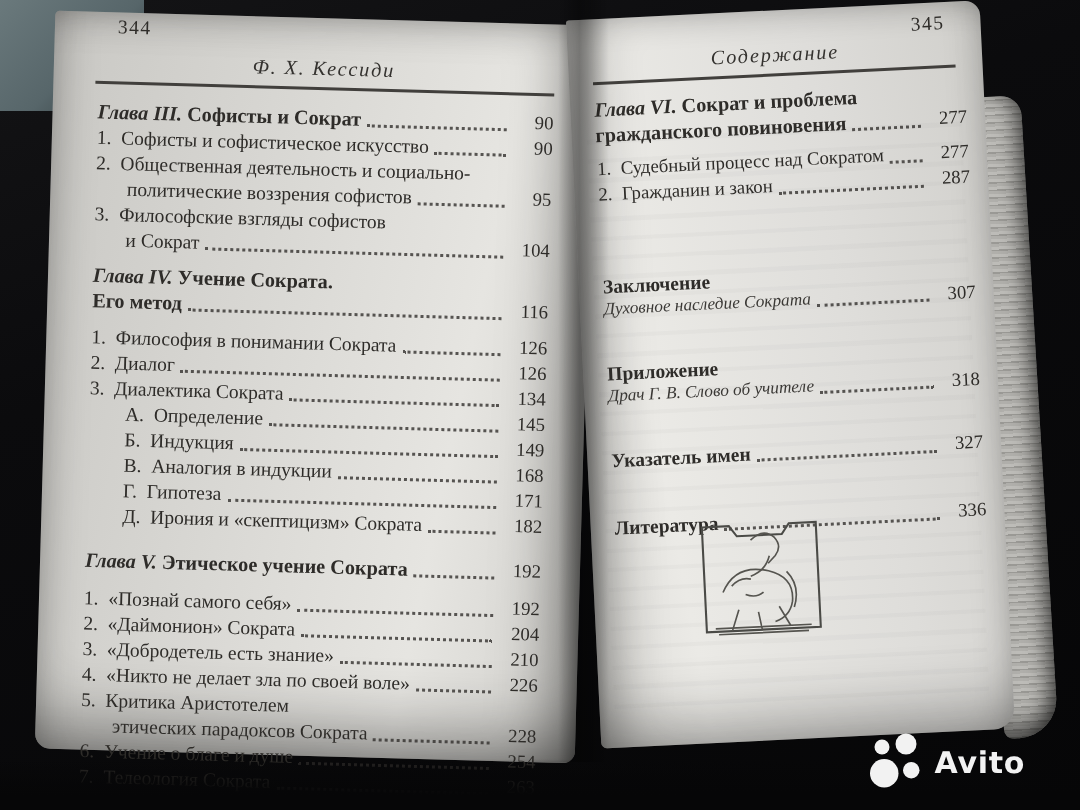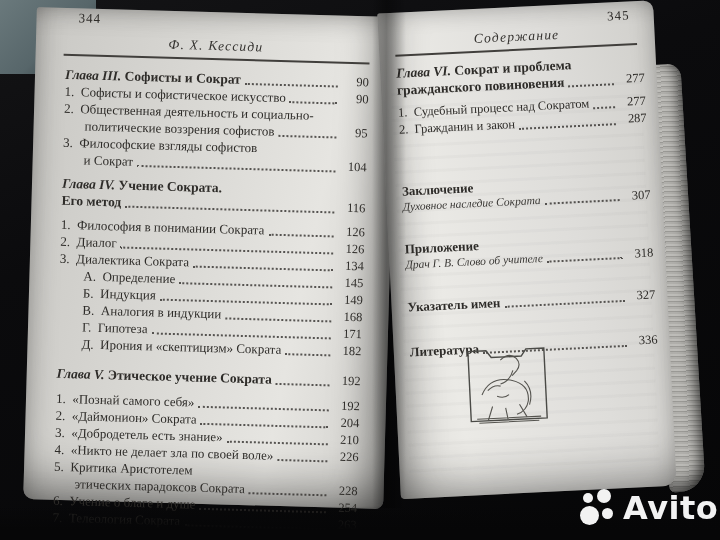--- a/index.html
+++ b/index.html
@@ -86,21 +86,21 @@
     position:absolute;left:580px;top:489px;z-index:10;display:flex;align-items:center;gap:7px;opacity:.95;
   }
   .wm-circles{position:relative;width:36px;height:38px;}
   .wm-circles i{position:absolute;background:#fff;border-radius:50%;display:block;}
   .wm-c1{width:10px;height:10px;left:3px;top:4px;}
   .wm-c2{width:14px;height:14px;left:17px;top:0px;}
   .wm-c3{width:19px;height:19px;left:0px;top:17px;}
   .wm-c4{width:11px;height:11px;left:22px;top:19px;}
   .wm-text{
     color:#fff;font-family:"DejaVu Sans","Liberation Sans",sans-serif;
-    font-weight:700;font-size:32px;letter-spacing:.5px;line-height:38px;
+    font-weight:700;font-size:20px;letter-spacing:.5px;line-height:38px;
   }
   .dark-wedge-bottom{
     position:absolute;left:0;bottom:0;width:720px;height:34px;z-index:3;
     background:linear-gradient(to top,#060607 30%,rgba(6,6,7,0));
   }
 </style>
 </head>
 <body>
 
 <div class="cloth-corner"></div>

